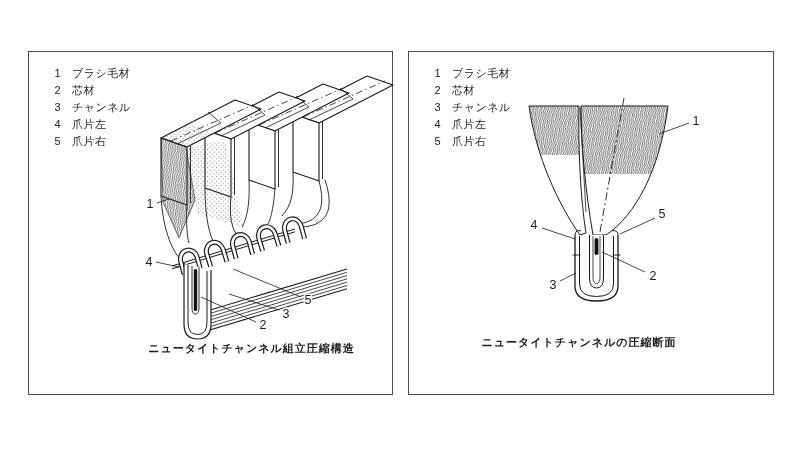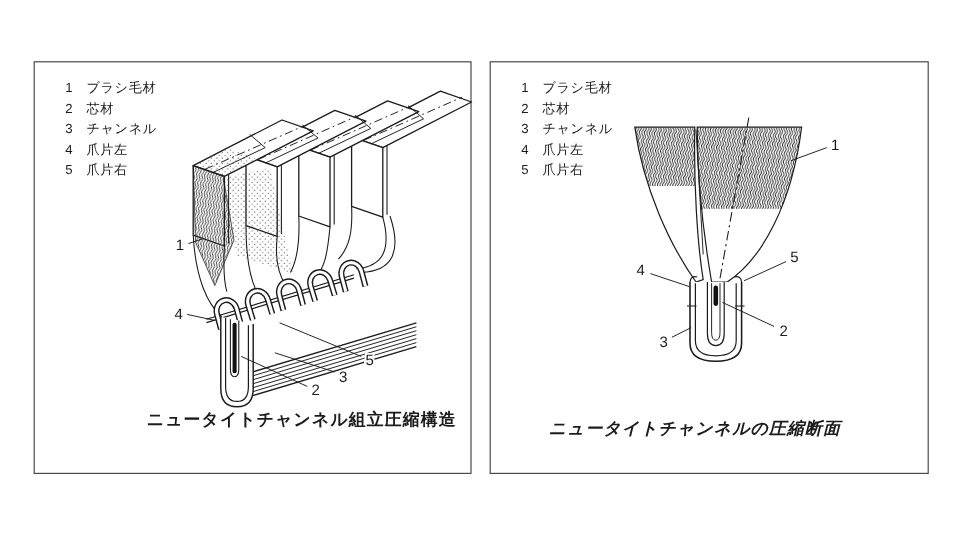--- a/index.html
+++ b/index.html
@@ -6,23 +6,23 @@
     font-family:"Liberation Sans",sans-serif;color:#1b1b1b;}
   .stage{position:relative;width:800px;height:450px;background:#fff;}
   .panel{position:absolute;top:51px;height:344px;border:1px solid #4a4a4a;background:#fff;box-sizing:border-box;}
   .panel.left{left:28px;width:365px;}
   .panel.right{left:408px;width:366px;}
   .legend{position:absolute;left:20px;top:14px;z-index:3;}
   .legend-row{display:flex;align-items:baseline;height:17px;font-size:11px;font-weight:500;
     letter-spacing:.5px;white-space:nowrap;}
   .legend-row .num{width:12px;text-align:right;margin-right:11px;}
   .figure{position:absolute;left:0;top:0;}
-  .caption{position:absolute;font-size:14px;font-weight:700;letter-spacing:1px;text-align:center;white-space:nowrap;}
+  .caption{position:absolute;font-size:11px;font-weight:700;letter-spacing:1px;text-align:center;white-space:nowrap;}
   .cap-l{left:90px;top:289px;width:265px;}
-  .cap-r1{left:0;top:297px;width:340px;font-style:italic;}
+  .cap-r1{left:0;top:283px;width:340px;}
   .cap-r2{left:0;top:301px;width:340px;}
   svg text.co{font-family:"Liberation Sans",sans-serif;font-size:12.5px;fill:#1b1b1b;
     paint-order:stroke;stroke:#ffffff;stroke-width:3px;}
   .ln{stroke:#1b1b1b;fill:none;}
 </style>
 </head>
 <body>
 
 <div class="stage">
 

